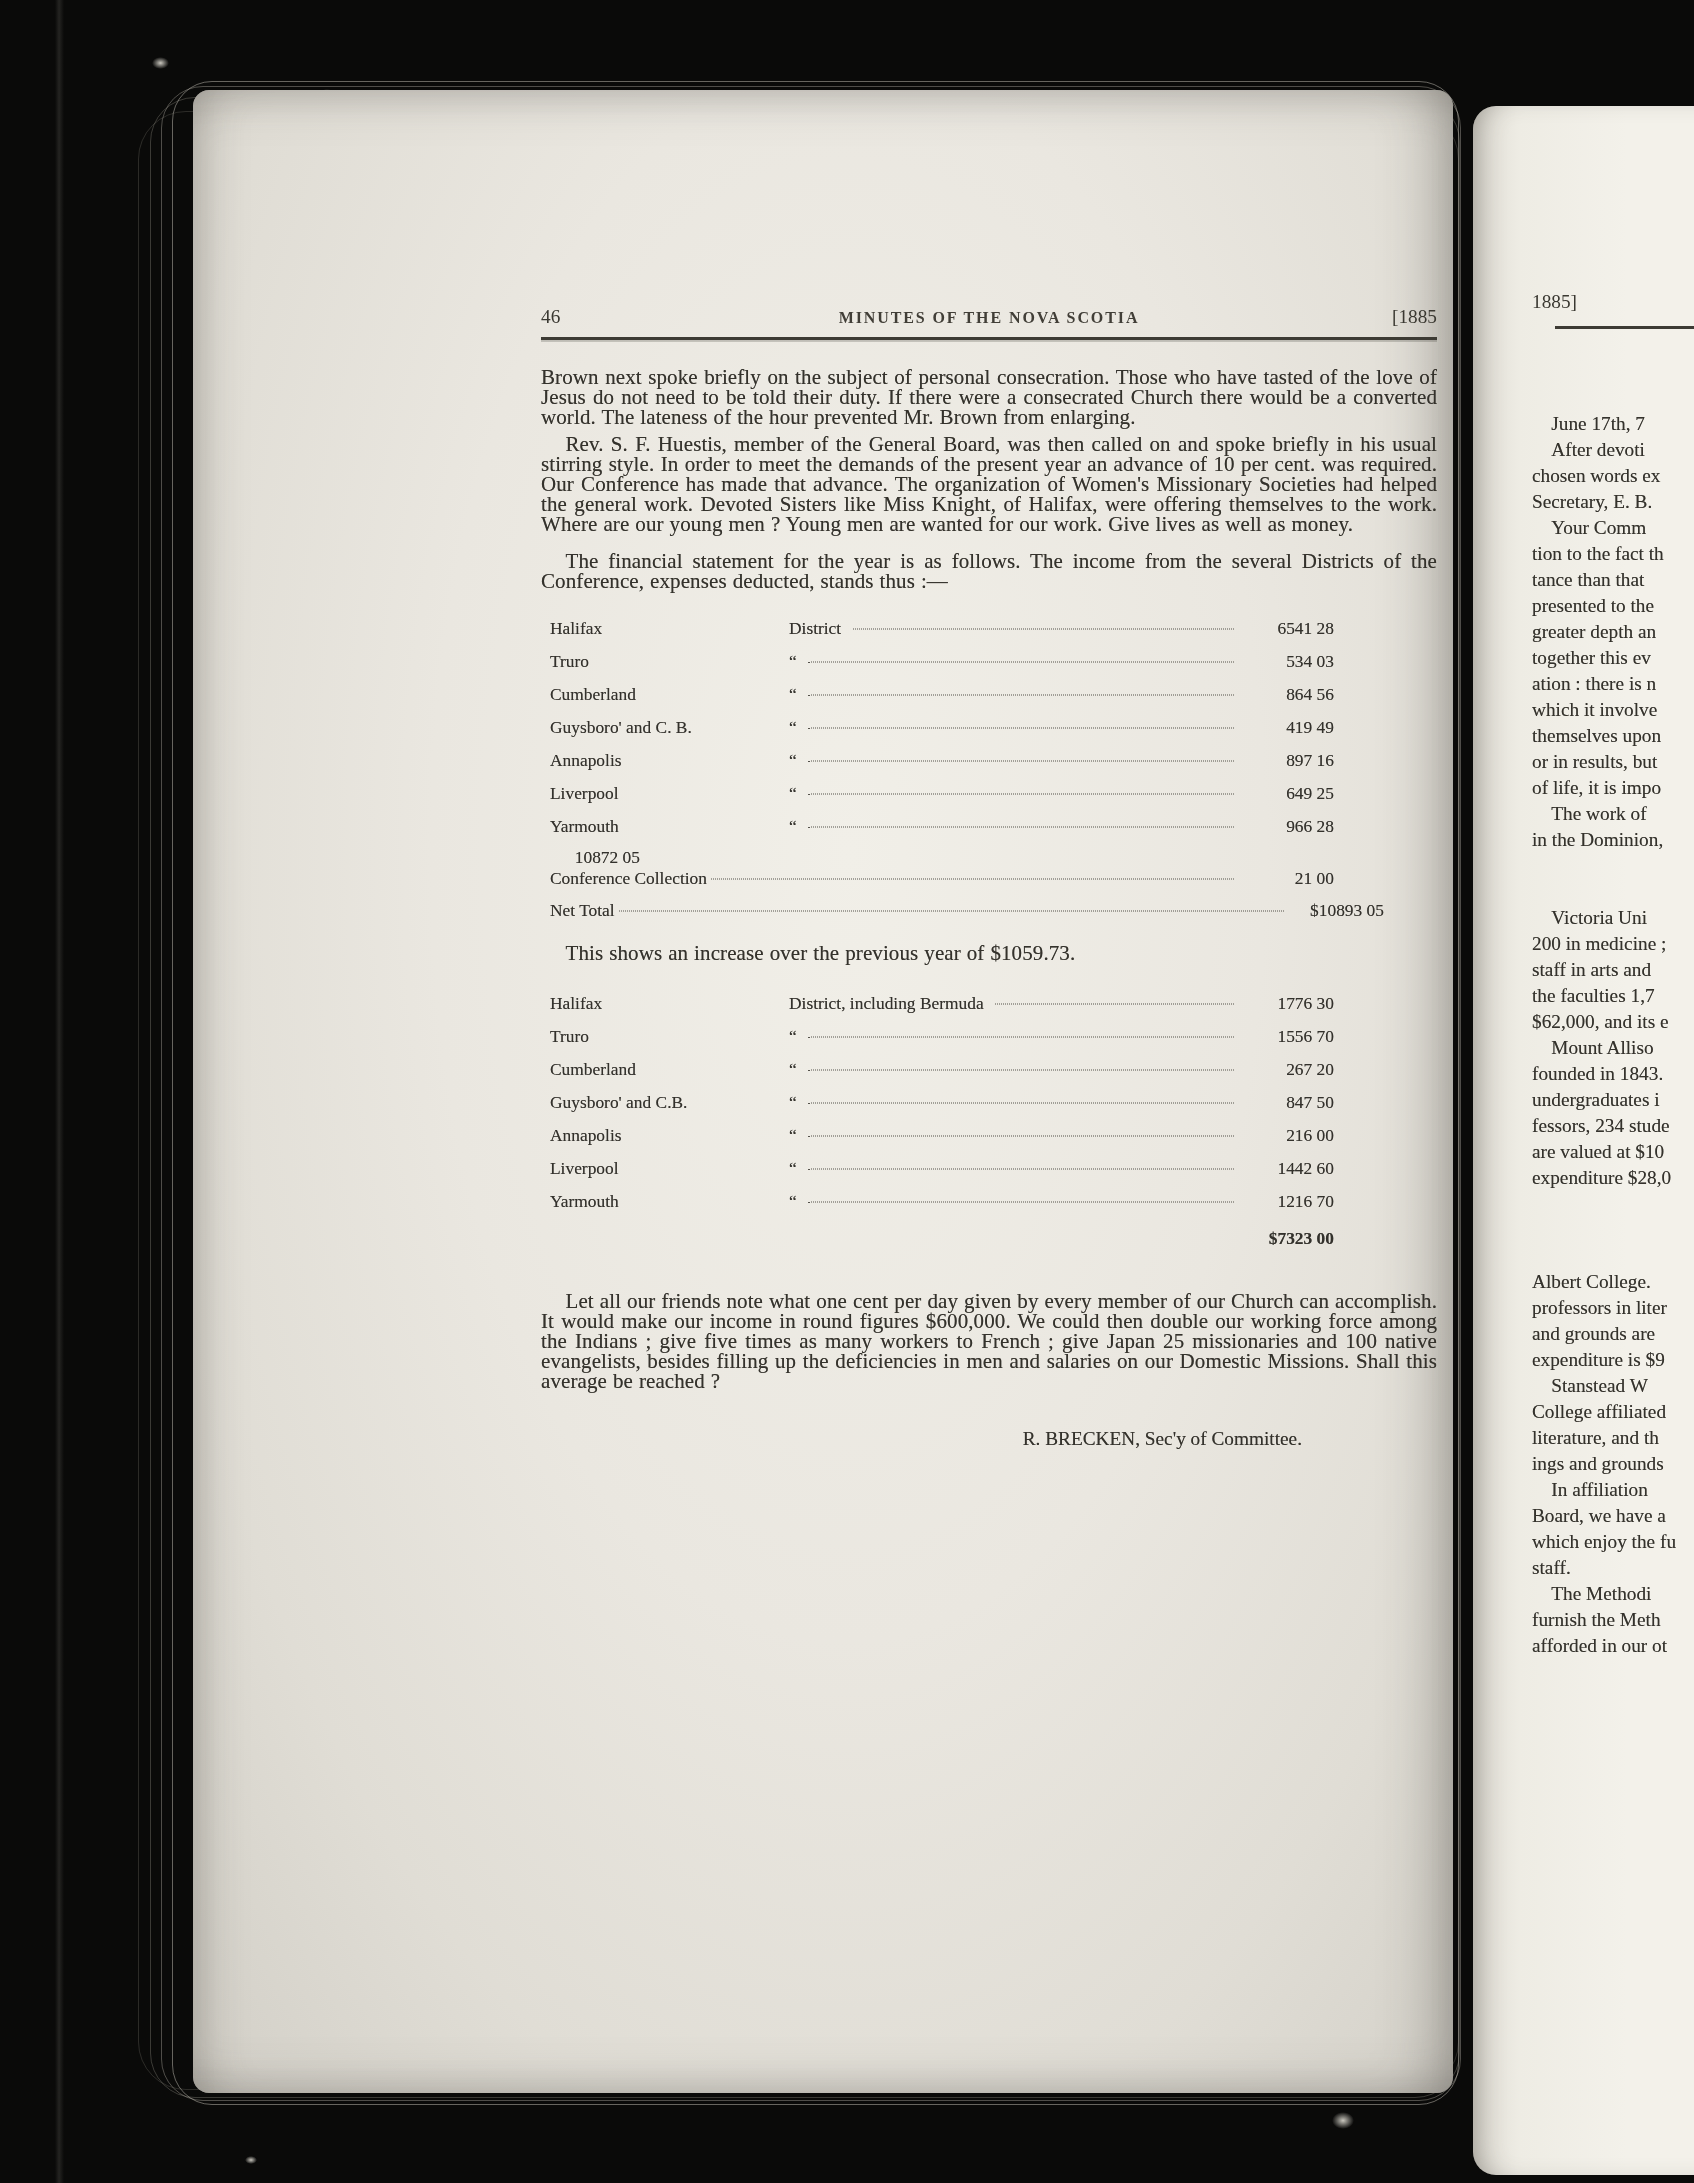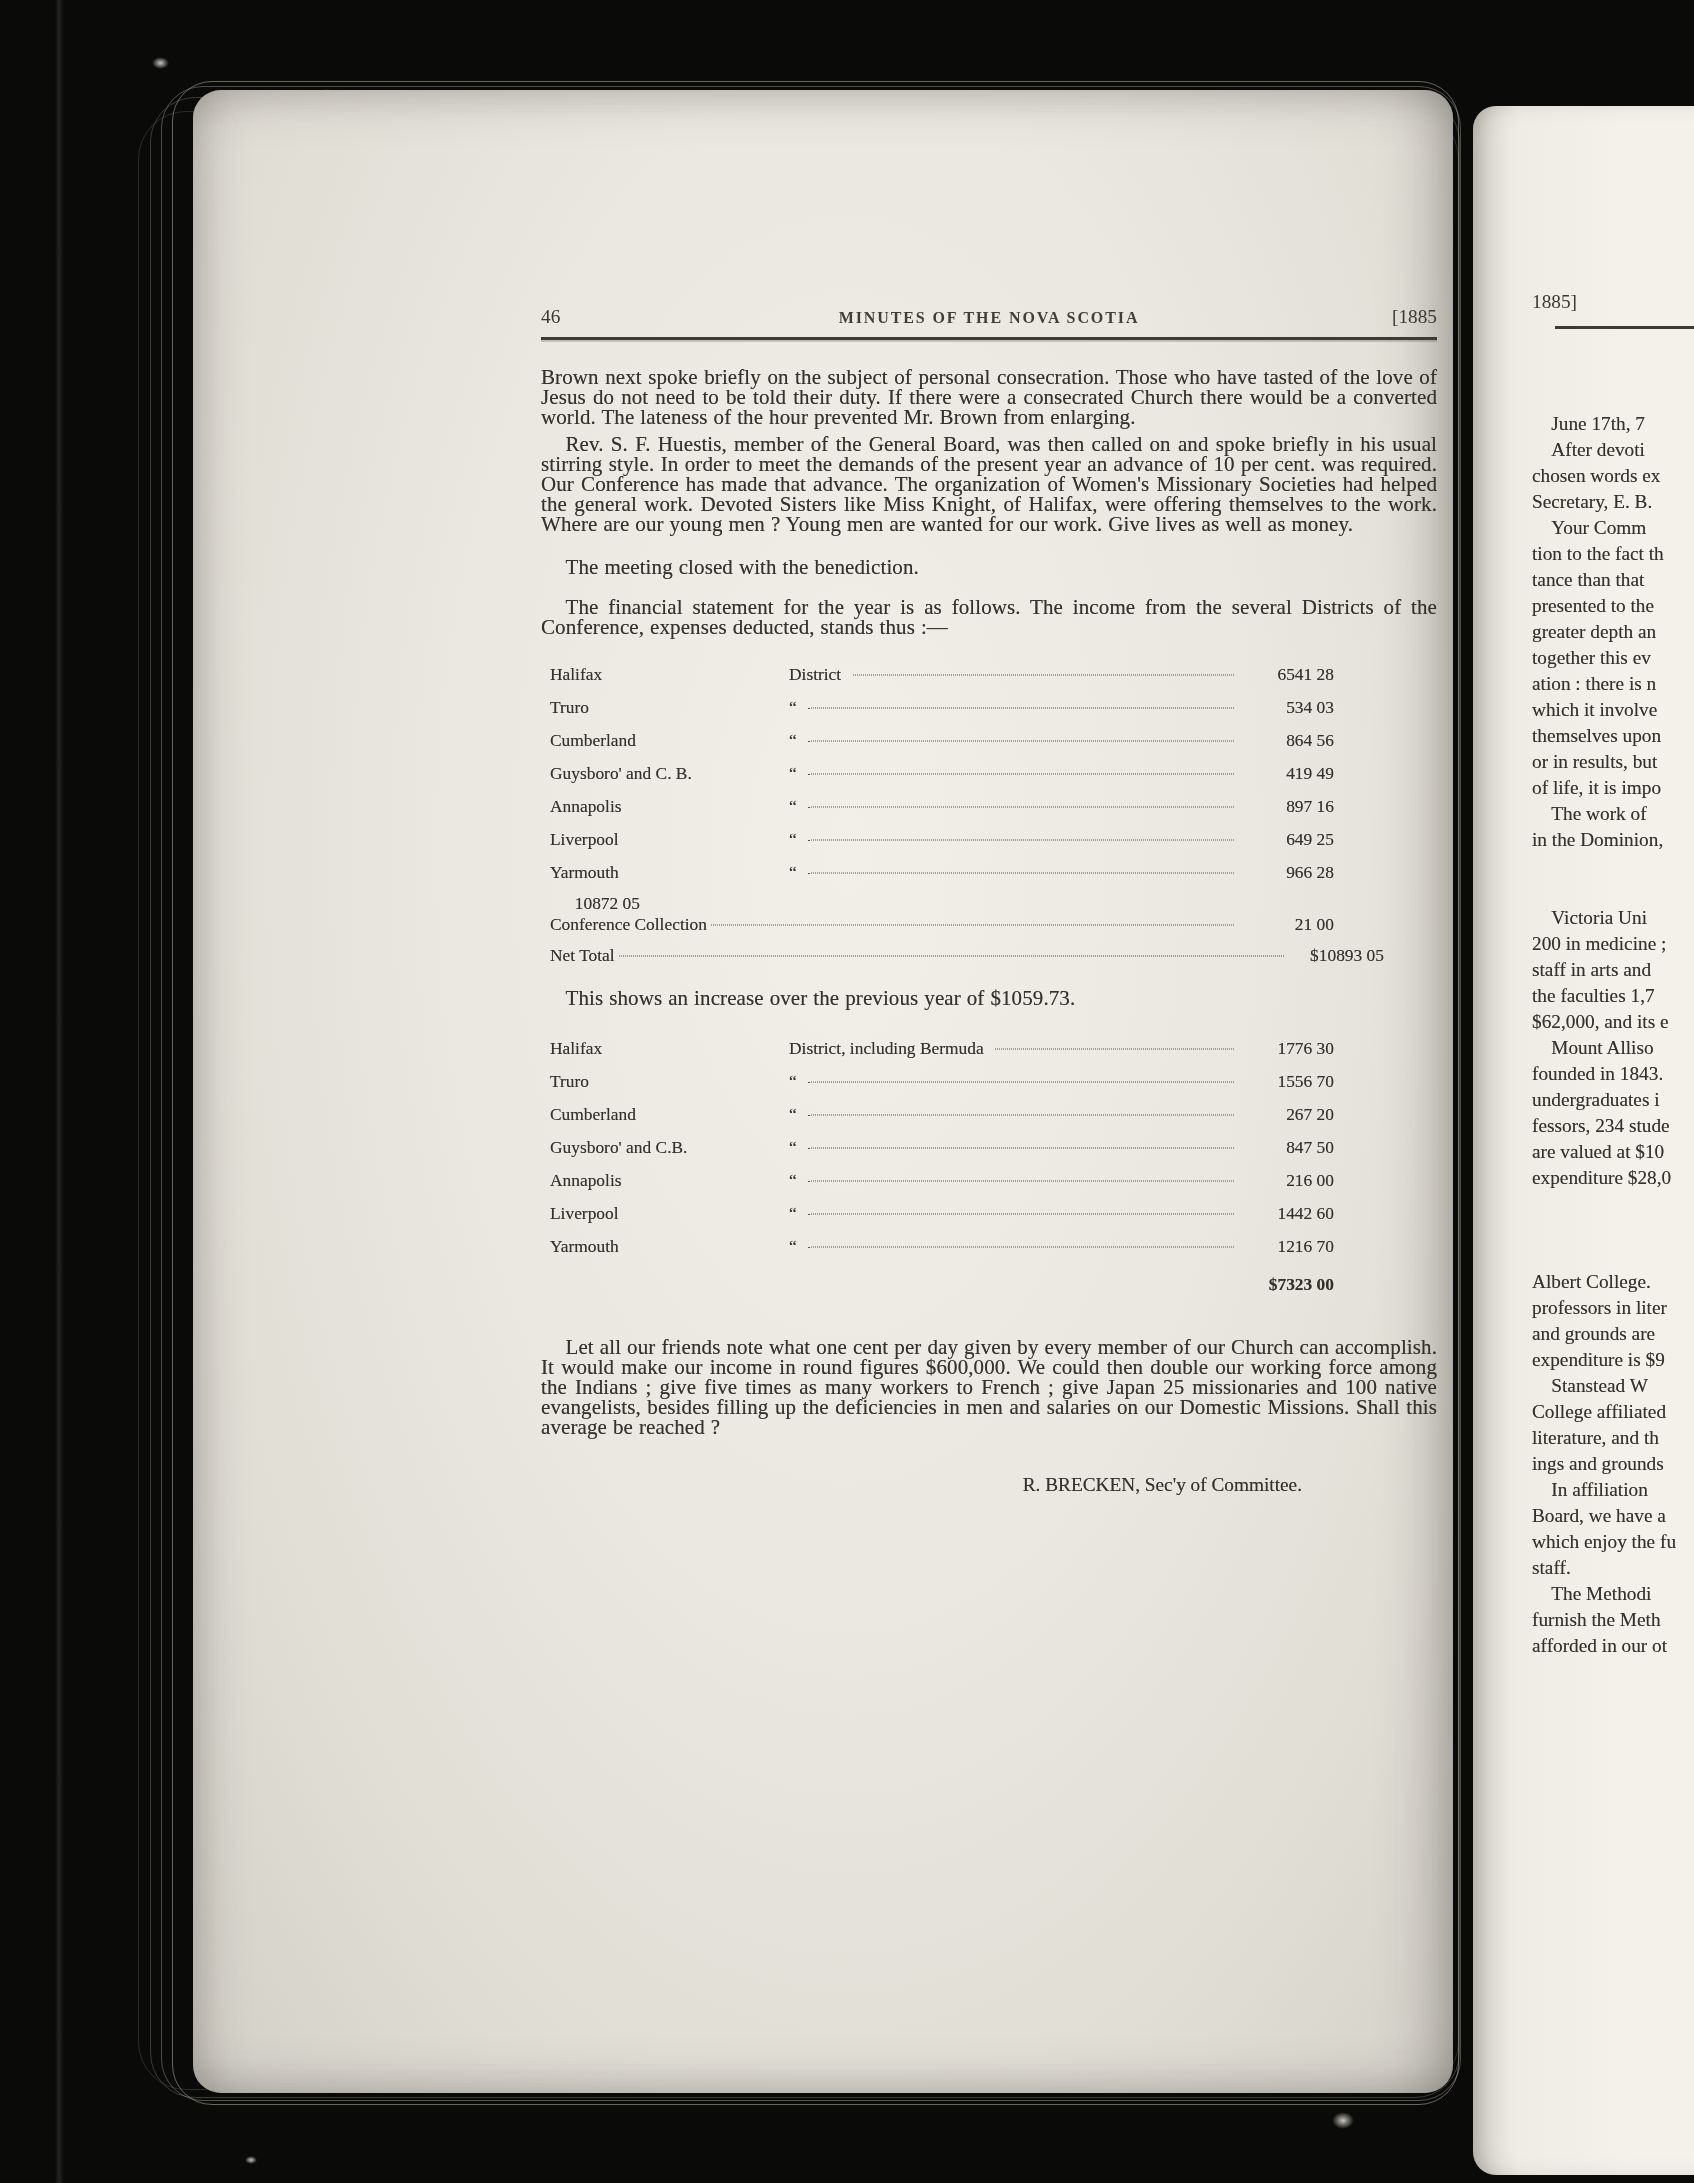--- a/index.html
+++ b/index.html
@@ -21,21 +21,21 @@
   
   .edge{position:absolute;background:transparent;}
   .edge.e1{left:172px;top:81px;width:1285px;height:2022px;border-radius:40px;border:1.9px solid rgba(196,192,182,0.50);}
   .edge.e2{left:161px;top:86px;width:1298px;height:2013px;border-radius:42px;border:1.3px solid rgba(176,172,162,0.42);}
   .edge.e3{left:150px;top:97px;width:1308px;height:1999px;border-radius:45px;border:1.3px solid rgba(156,152,142,0.34);}
   .edge.e4{left:138px;top:111px;width:1319px;height:1977px;border-radius:48px;border:1.3px solid rgba(134,130,120,0.28);}
 
   
   .left-page{
     position:absolute;left:193px;top:90px;width:1260px;height:2003px;
-    border-radius:28px;
+    border-radius:16px;
     background:radial-gradient(ellipse at 52% 38%,#f1efe8 0%,#eae7e0 45%,#e0ddd5 75%,#d2cfc7 100%);
     box-shadow:inset -45px 0 58px -31px rgba(62,60,54,0.38),
                inset 35px 0 45px -24.5px rgba(78,75,68,0.28),
                inset 0 35px 45px -26px rgba(96,93,86,0.25),
                inset 0 -35px 45px -26px rgba(96,93,86,0.25);
     color:#34322c;
   }
   .lp-content{position:absolute;left:348px;top:216px;width:896px;}
   .header-row{display:flex;align-items:baseline;font-size:18.7px;color:#3a3831;}
   .header-row .hr-left{flex:0 0 103px;text-align:left;font-size:19.3px;}
@@ -103,21 +103,20 @@
 
       <div class="header-row">
         <span class="hr-left">46</span>
         <span class="hr-center">MINUTES OF THE NOVA SCOTIA</span>
         <span class="hr-right">[1885</span>
       </div>
       <div class="header-rule"></div>
 
       <p class="para first">Brown next spoke briefly on the subject of personal consecration. Those who have tasted of the love of Jesus do not need to be told their duty. If there were a consecrated Church there would be a converted world. The lateness of the hour prevented Mr. Brown from enlarging.</p>
       <p class="para">Rev. S. F. Huestis, member of the General Board, was then called on and spoke briefly in his usual stirring style. In order to meet the demands of the present year an advance of 10 per cent. was required. Our Conference has made that advance. The organization of Women's Missionary Societies had helped the general work. Devoted Sisters like Miss Knight, of Halifax, were offering themselves to the work. Where are our young men ? Young men are wanted for our work. Give lives as well as money.</p>
-      <p class="para standalone">The meeting closed with the benediction.</p>
       <p class="para intro">The financial statement for the year is as follows. The income from the several Districts of the Conference, expenses deducted, stands thus :—</p>
 
       <div class="fin-table">
         <div class="trow">
           <span class="tname">Halifax</span>
           <span class="tdist">District</span>
           <span class="leader"></span>
           <span class="tamt">6541 28</span>
         </div>
         <div class="trow">

